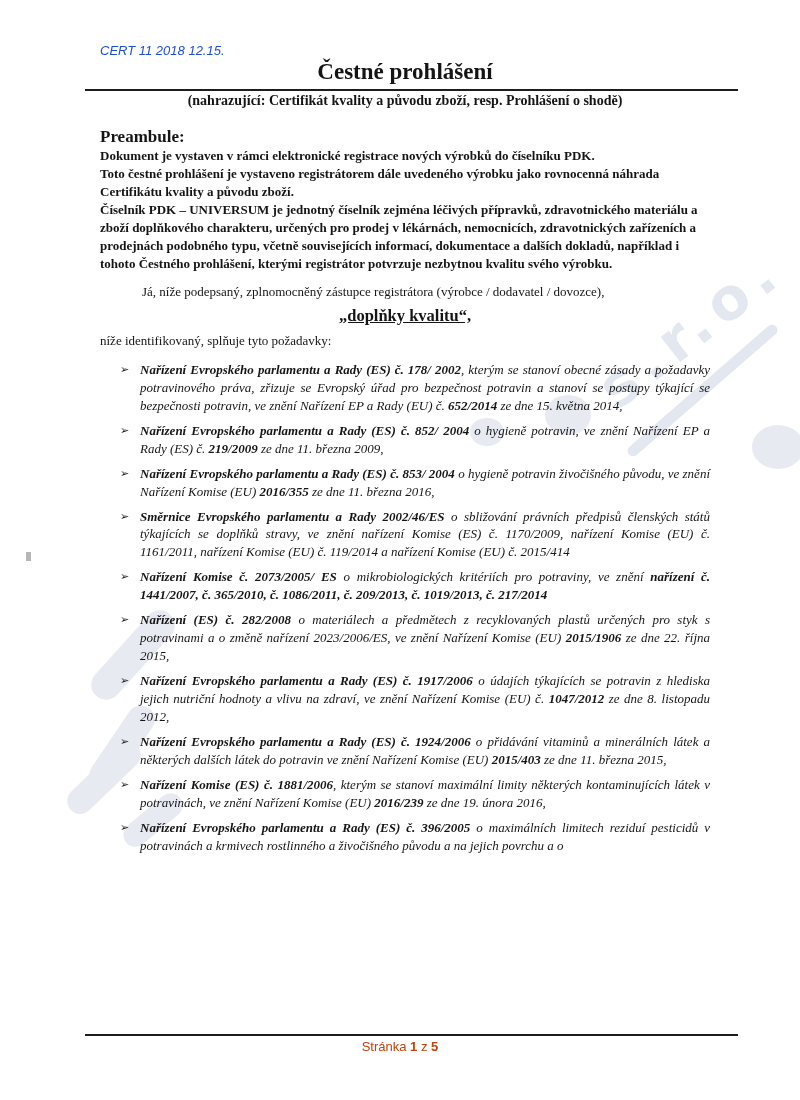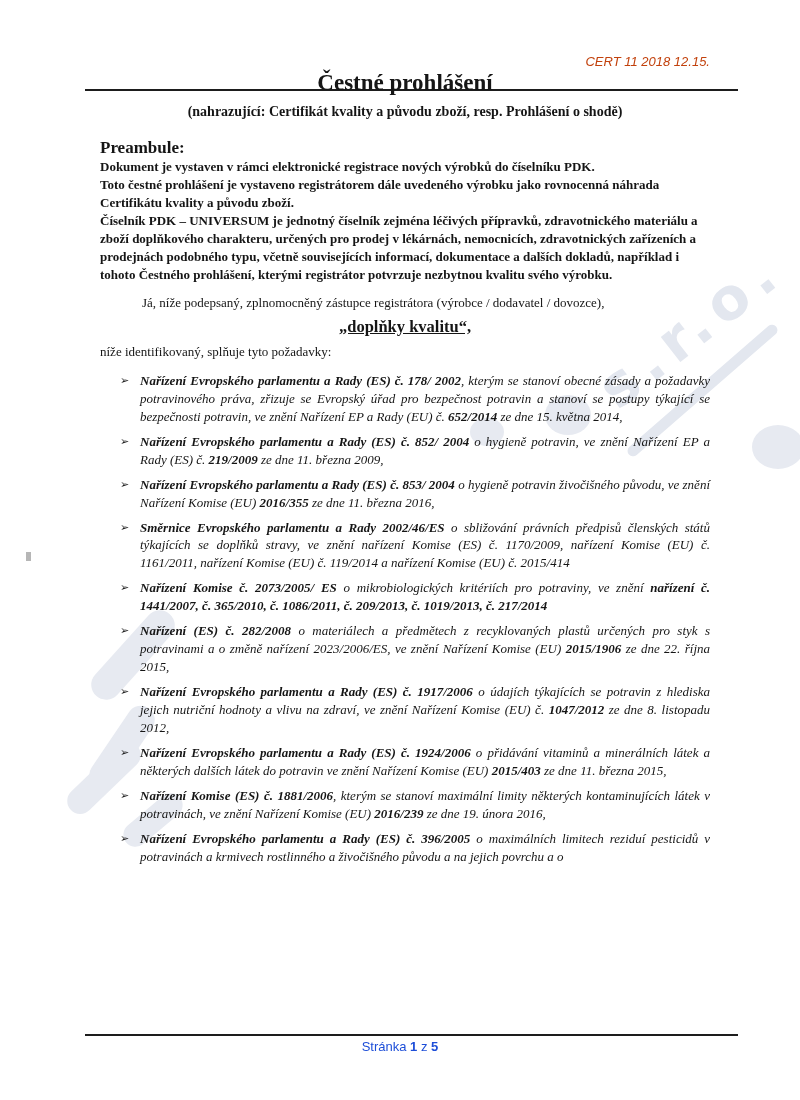--- a/index.html
+++ b/index.html
@@ -30,44 +30,44 @@
   .wm-b7 { left:470px; top:418px; width:34px;  height:28px; }
   
   .rule { position:absolute; left:85px; width:653px; border-top:2px solid #1d1d1d; z-index:1; }
   .rule-top { top:89px; }
   .rule-bottom { top:1034px; }
   .scan-mark { position:absolute; left:26px; top:552px; width:5px; height:9px;
                background:#8f8f8f; opacity:.65; z-index:1; }
   
   .content { position:relative; z-index:2; padding:0 90px 0 100px; }
   .doc-code {
-    padding-top:54px; text-align:right;
+    padding-top:43px; text-align:left;
     font-family:"Liberation Sans", sans-serif; font-style:italic;
-    font-size:13px; color:#c2410c;
+    font-size:13px; color:#1d4ed8;
   }
   .title { text-align:center; font-weight:bold; font-size:23px; line-height:1.2; }
   .subtitle { margin-top:6px; text-align:center; font-weight:bold; font-size:14px; line-height:1.25; }
   .preamble-heading { margin-top:18px; font-weight:bold; font-size:17px; line-height:1.2; }
   .preamble p { margin:0; font-weight:bold; font-size:13px; line-height:1.38; text-align:left; }
   .intro { margin:10px 0 0 0; font-size:13px; line-height:1.38; text-indent:42px; }
   .verb { margin-top:16px; text-align:center; font-weight:bold; font-size:14px; letter-spacing:1.5px; }
   .product-line { margin-top:14px; font-size:13px; }
   .product-line .alt { font-family:"Liberation Sans", sans-serif; font-size:12px; }
   .product-type { margin-top:5px; text-align:center; font-weight:bold; font-size:16.5px;
                   text-decoration:underline; }
   .requirements { margin-top:7px; font-size:13px; }
   .reg-list { list-style:none; margin:12px 0 0 0; padding:0; }
   .reg-item { display:flex; padding-left:20px; margin-bottom:7px; }
   .reg-marker { flex:none; width:20px; font-family:"DejaVu Sans", sans-serif;
                 font-size:11px; padding-top:2px; color:#1a1a1a; }
   .reg-text { flex:1; font-size:13px; line-height:1.38; text-align:justify;font-style:italic; }
   .reg-text b { font-weight:bold; }
   .footer-text {
     position:absolute; left:0; top:1039px; width:100%; text-align:center; z-index:2;
-    font-family:"Liberation Sans", sans-serif; font-size:13px; color:#1d4ed8;
+    font-family:"Liberation Sans", sans-serif; font-size:13px; color:#c2410c;
   }
   .footer-text b { font-weight:bold; }
 </style>
 </head>
 <body>
 
 <div class="page">
 
   <div class="wm wm-sro" style="color: rgb(227, 231, 239);">s.r.o.</div>
   <div class="wm wm-slash" style="color: rgb(227, 231, 239);"></div>

